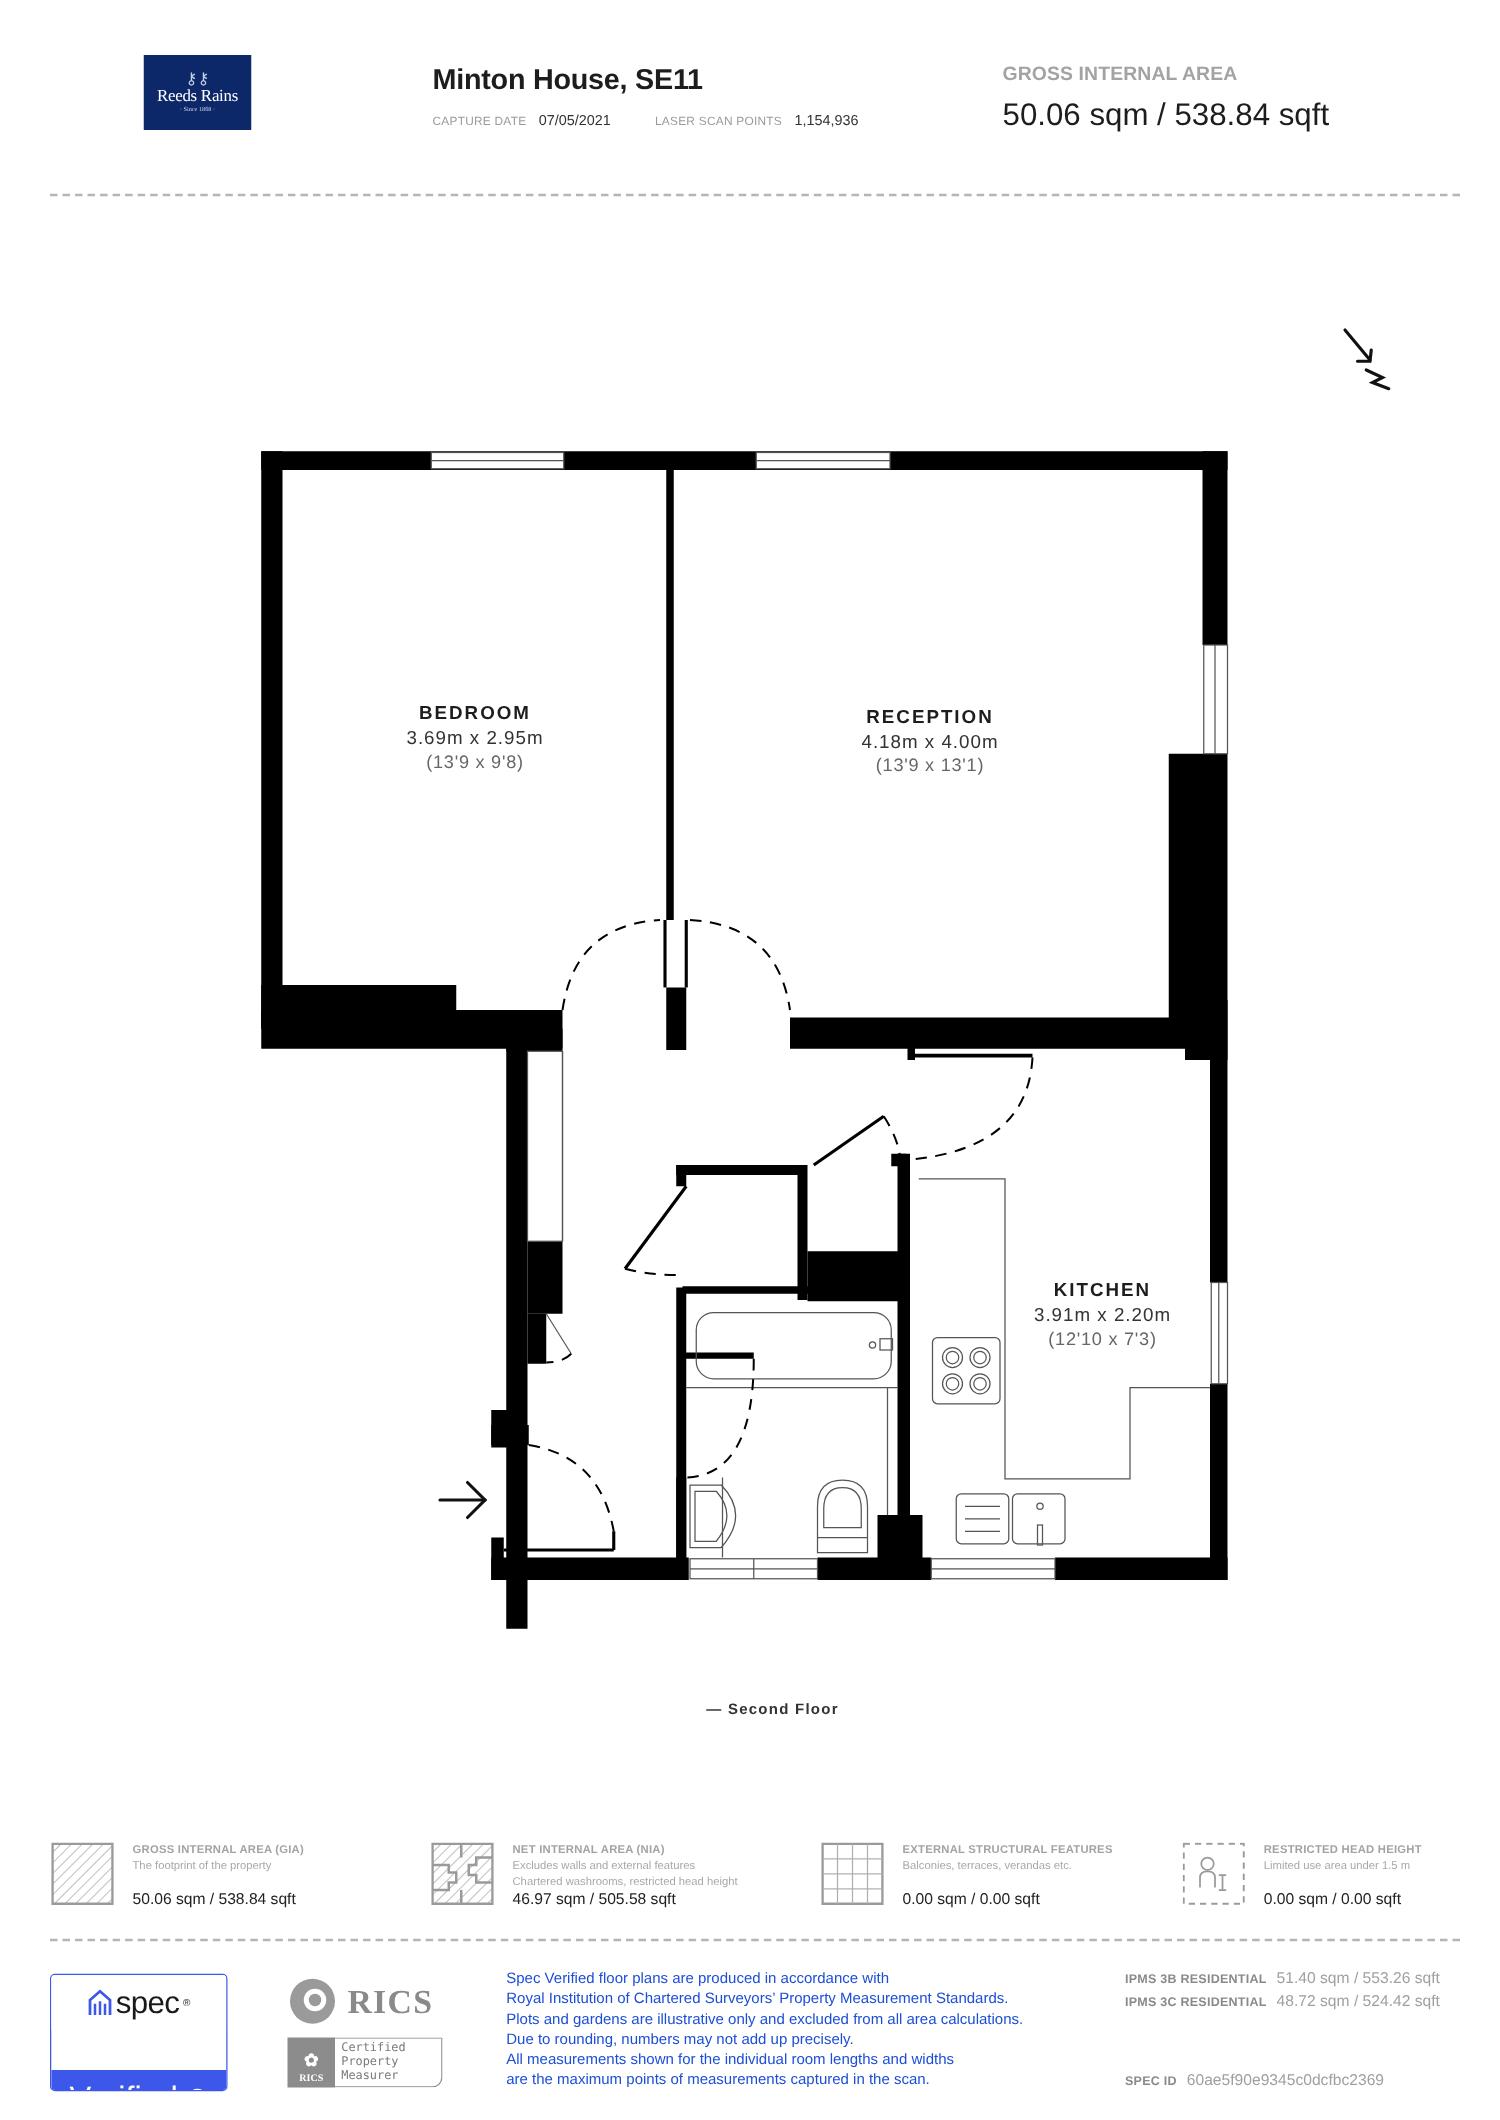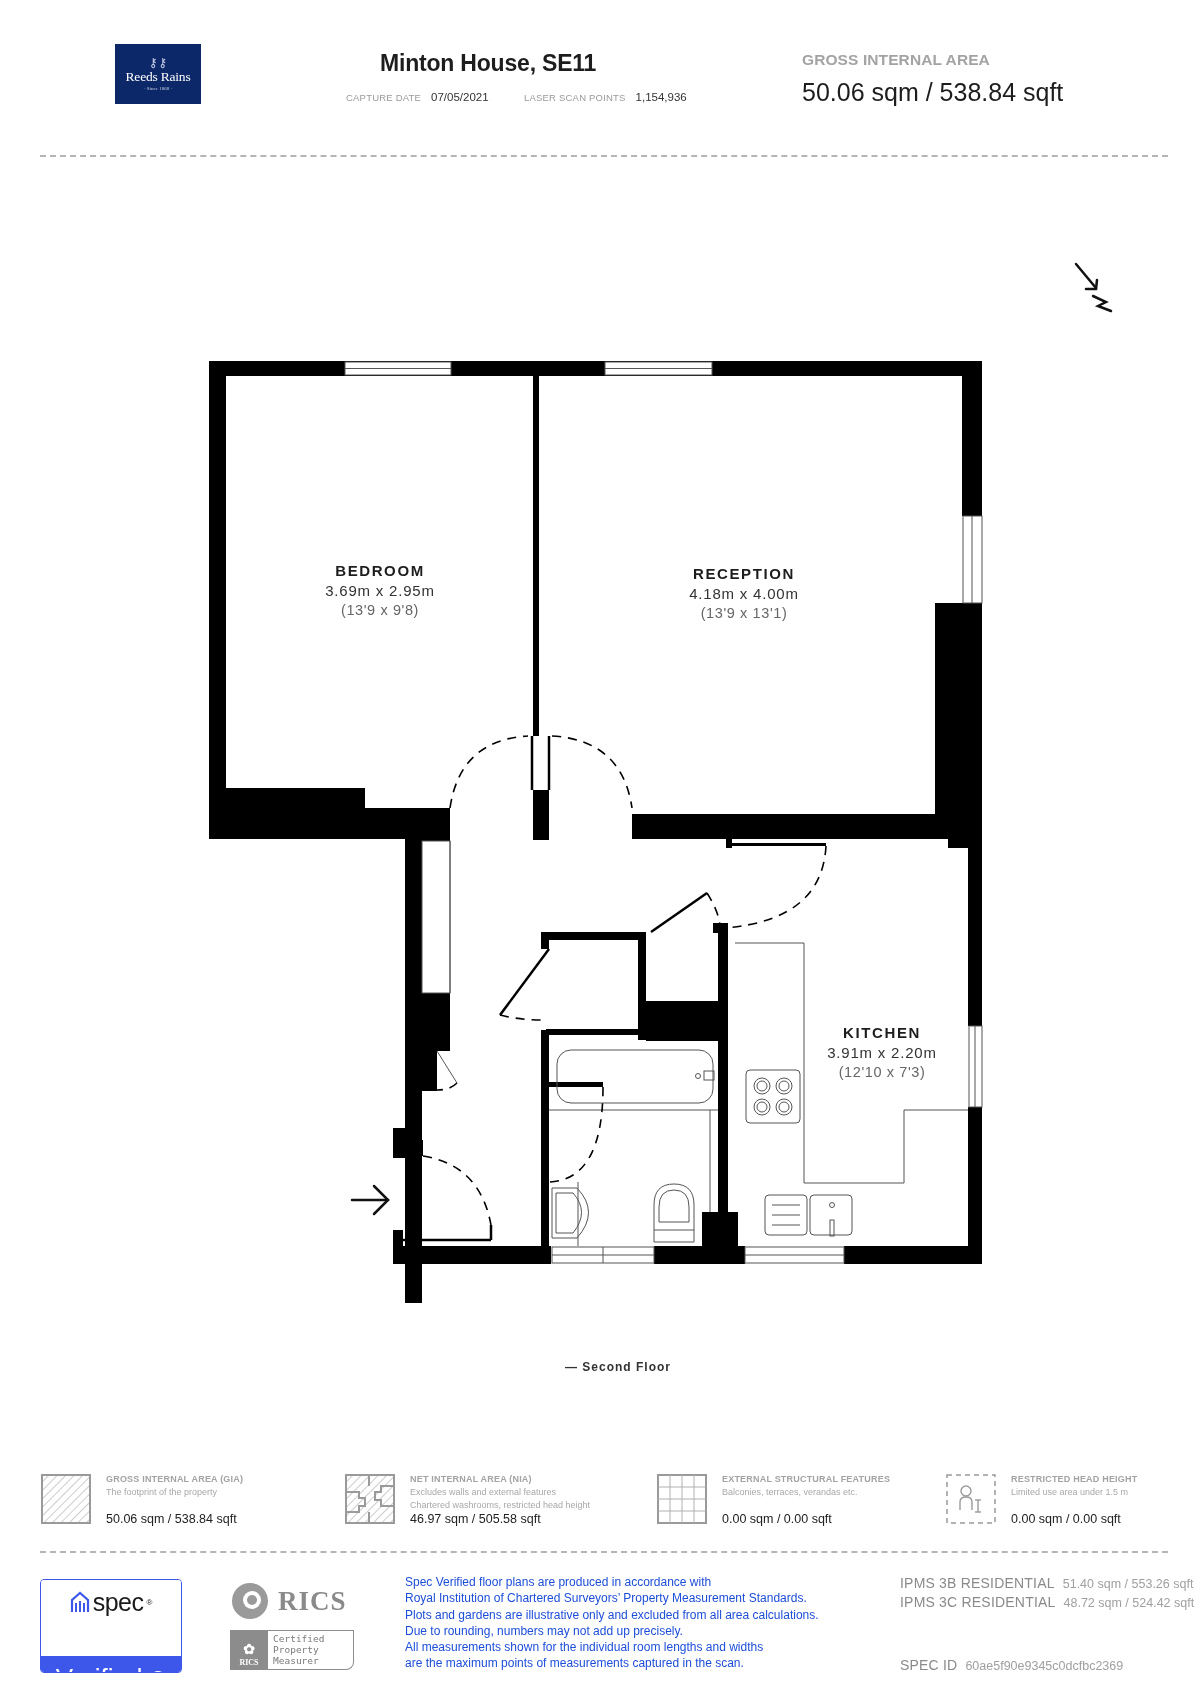--- a/index.html
+++ b/index.html
@@ -5,21 +5,21 @@
   html, body { margin:0; padding:0; background:#ffffff; }
   body { width:1200px; height:1696px; position:relative; overflow:hidden;
          font-family:"Liberation Sans", "DejaVu Sans", sans-serif; color:#222; }
   .abs { position:absolute; }
   
   .logo { left:115px; top:44px; width:86px; height:60px; background:#0d2869;
           color:#fff; display:flex; flex-direction:column; align-items:center; justify-content:center; }
   .logo .keys { font-size:13px; line-height:13px; color:#c9d2ea; }
   .logo .brand { font-family:"Liberation Serif","DejaVu Serif",serif; font-size:13.5px; line-height:16px; letter-spacing:-0.2px; }
   .logo .since { font-family:"Liberation Serif","DejaVu Serif",serif; font-size:5px; line-height:7px; color:#c9d2ea; }
-  .title { left:346px; top:50px; font-size:23px; font-weight:bold; color:#1d1d1d; letter-spacing:-0.2px;margin-left:34px; }
+  .title { left:346px; top:50px; font-size:23px; font-weight:bold; color:#1d1d1d; letter-spacing:-0.2px; }
   .meta { top:91px; font-size:10px; }
   .meta .k { color:#9a9a9a; letter-spacing:0.2px; font-size:9.5px; }
   .meta .v { color:#333; font-size:11.5px; margin-left:10px; }
   .gia-label { left:802px; top:51px; font-size:15.5px; font-weight:bold; color:#a3a3a3; letter-spacing:0.1px; }
   .gia-value { left:802px; top:78px; font-size:25px; color:#1d1d1d; }
   .dash { left:40px; width:1128px; height:0; border-top:2px dashed #b5b5b5; }
   
   .plan { left:0; top:0; width:1200px; height:1400px; }
   .room-name { font-size:15px; font-weight:bold; letter-spacing:1.6px; color:#1d1d1d; text-align:center; }
   .room-dim { font-size:15px; letter-spacing:0.8px; color:#333; text-align:center; }
@@ -40,21 +40,21 @@
   .spec-bot { height:45px; background:#3d57ea; color:#fff; display:flex; align-items:center; justify-content:center; gap:8px; font-size:26px;margin-top:32px; }
   .check { width:16px; height:16px; border-radius:50%; background:#fff; color:#3d57ea; font-size:12px; line-height:16px; text-align:center; font-weight:bold; }
   .rics-big { left:230px; top:1580px; display:flex; align-items:center; gap:8px; color:#8a8a8a; }
   .rics-big .word { font-size:27px; font-weight:bold; font-family:"Liberation Serif","DejaVu Serif",serif; letter-spacing:1px; }
   .rics-cert { left:230px; top:1630px; width:124px; height:40px; display:flex; }
   .rics-cert .l { width:38px; height:40px; background:#8c8c8c; color:#fff; font-size:8px; font-weight:bold; display:flex; flex-direction:column; align-items:center; justify-content:flex-end; padding-bottom:3px; box-sizing:border-box; font-family:"Liberation Serif","DejaVu Serif",serif; }
   .rics-cert .r { flex:1; border:1px solid #8c8c8c; border-left:none; border-radius:0 0 8px 0; font-family:"DejaVu Sans Mono","Liberation Mono",monospace; font-size:9.5px; color:#7a7a7a; line-height:11px; padding:2px 0 0 5px; }
   .disclaimer { left:405px; top:1574px; font-size:12px; line-height:16.3px; color:#1d4ed8; }
   .disclaimer div { white-space:nowrap; }
   .ipms { left:900px; font-size:12.5px; color:#a0a0a0; white-space:nowrap; }
-  .ipms .k { font-size:14px; font-weight:normal; color:#8a8a8a; margin-right:8px; letter-spacing:0.2px; }
+  .ipms .k { font-size:10px; font-weight:bold; color:#8a8a8a; margin-right:8px; letter-spacing:0.2px; }
 </style>
 </head>
 <body>
 
 <div class="abs logo">
   <div class="keys">⚷⚷</div>
   <div class="brand">Reeds Rains</div>
   <div class="since">· Since 1868 ·</div>
 </div>
 <div class="abs title">Minton House, SE11</div>

